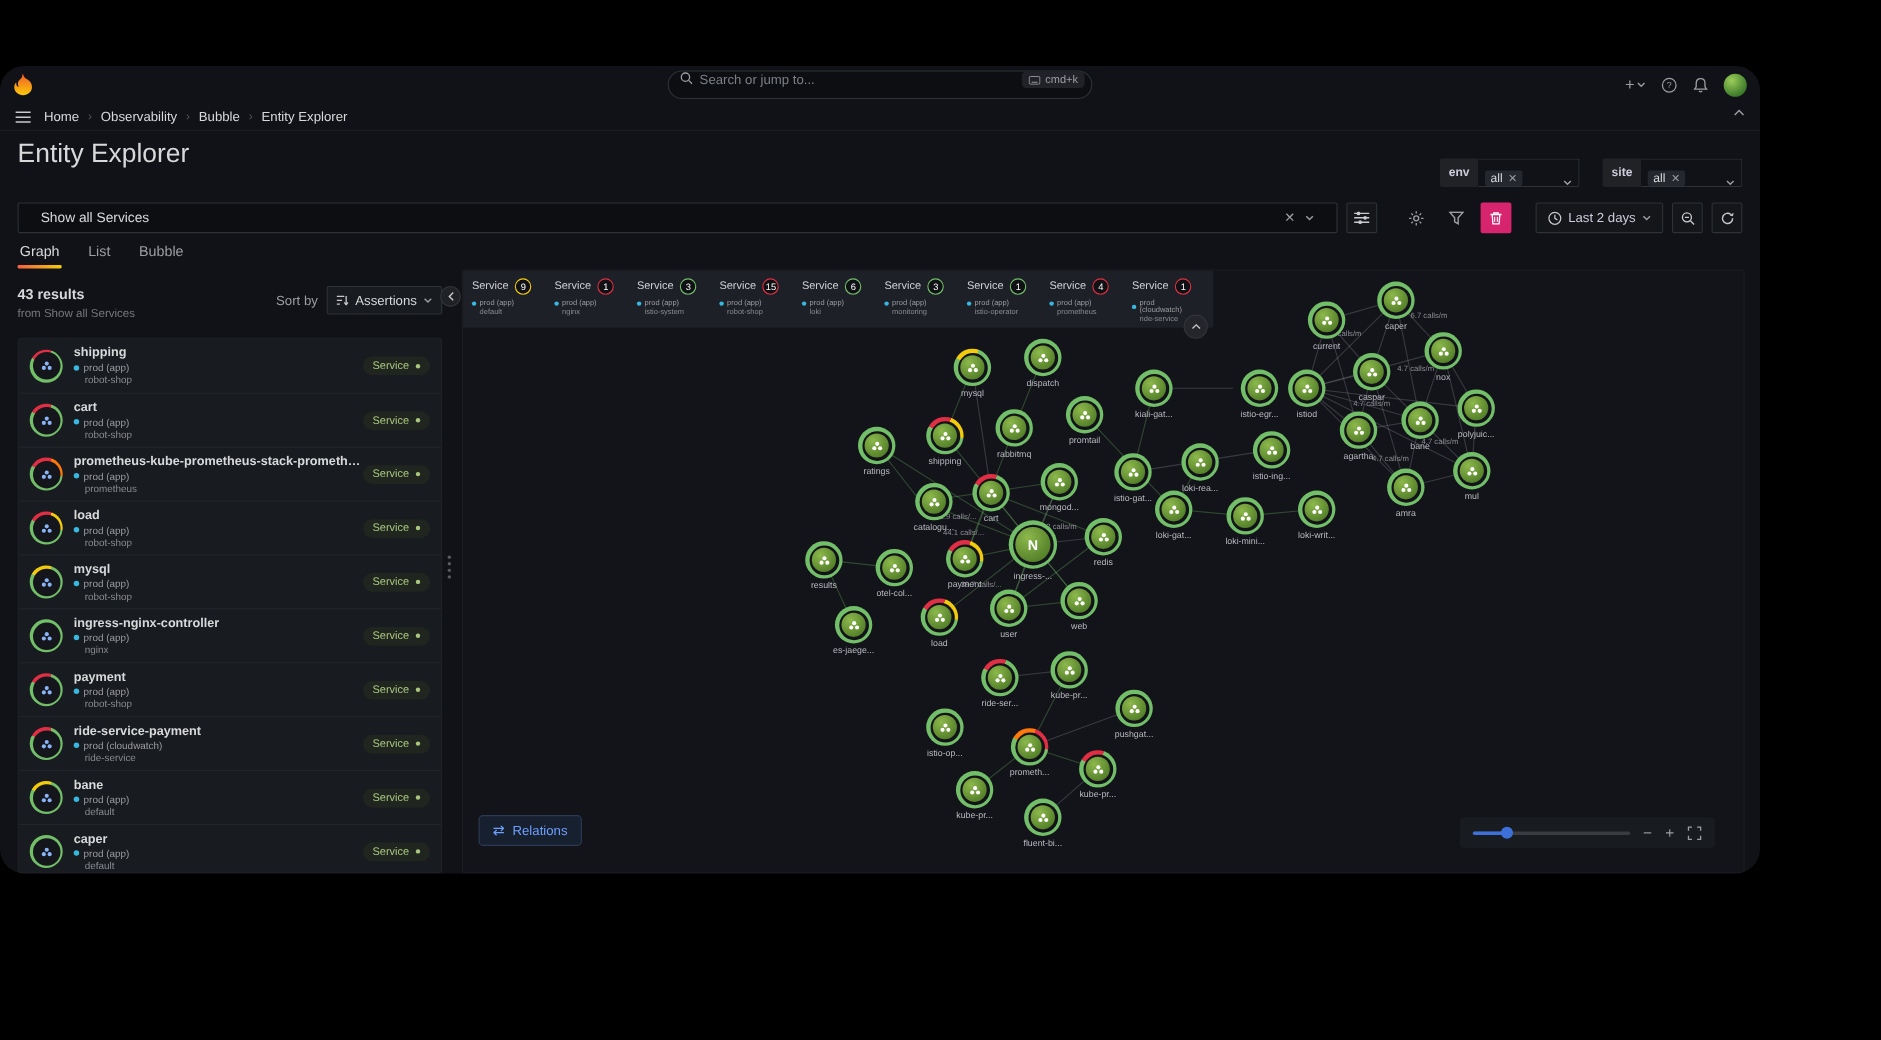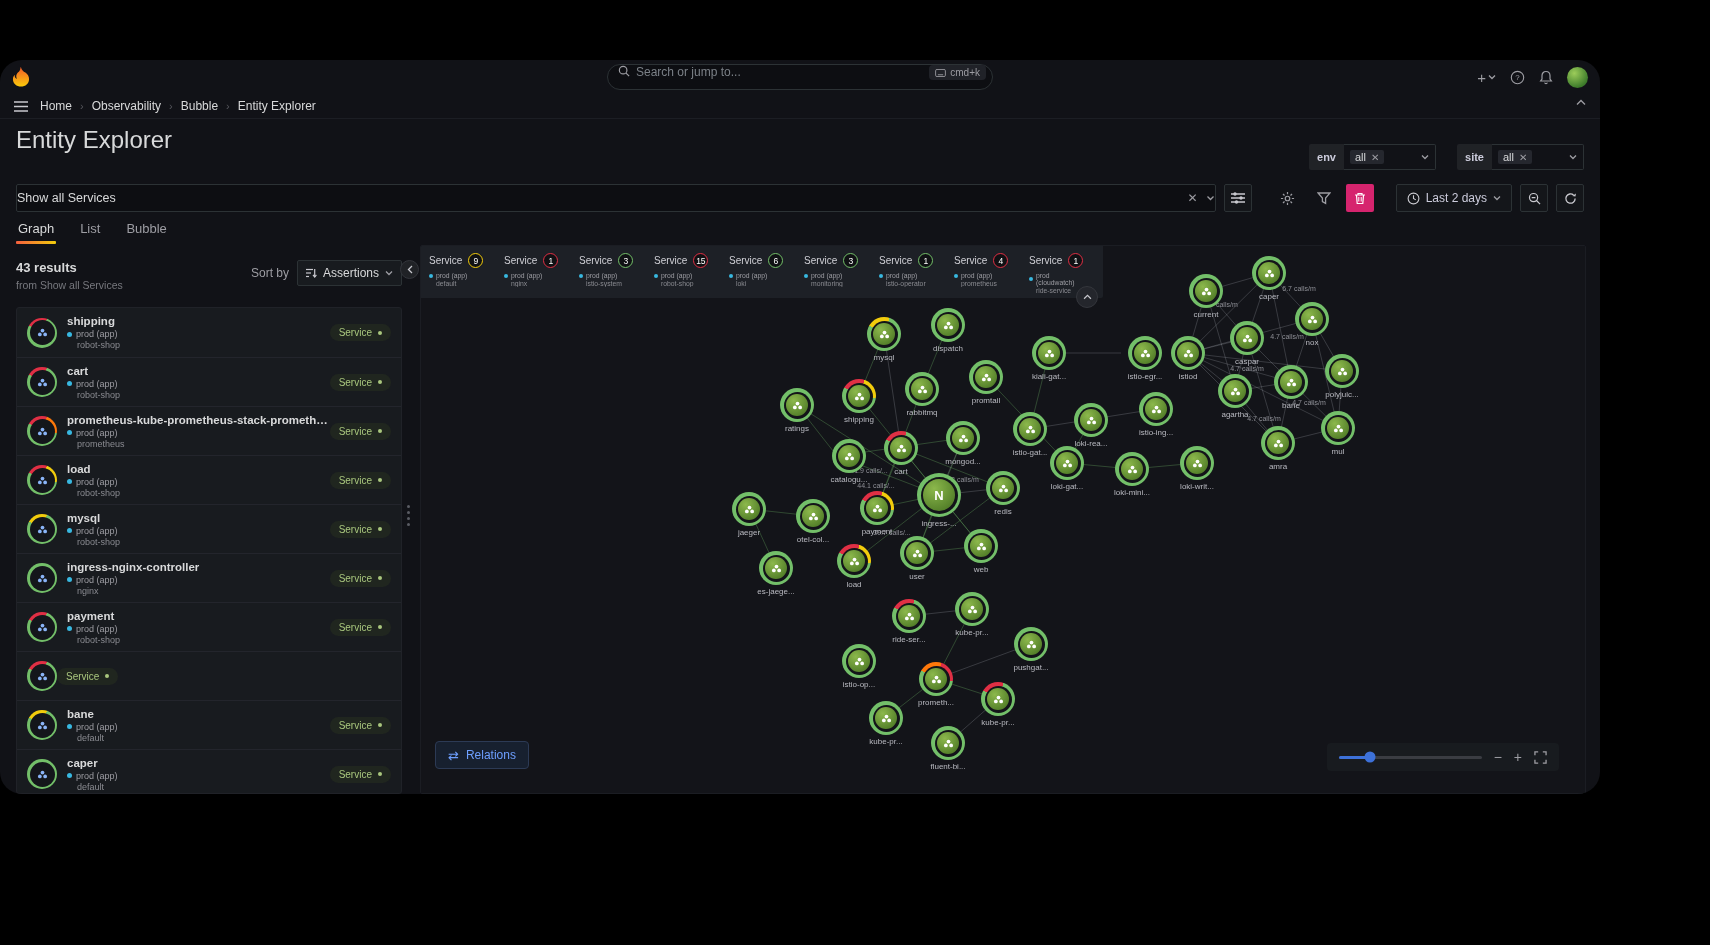--- a/index.html
+++ b/index.html
@@ -21,28 +21,28 @@
   .crumbbar{position:absolute;left:0;top:34px;right:0;height:25px;border-bottom:1px solid #1c1e24;display:flex;align-items:center;padding:0 14px;gap:12px}
   .bc-wrap{display:flex;align-items:center;gap:8px;font-size:12px}
   .bc-item{color:#d8d9da;cursor:pointer}
   .bc-sep{color:#55565c;font-size:11px}
   .crumb-right{position:absolute;right:14px;top:5px;color:#9d9da3}
 
   
   .page-title{position:absolute;left:16px;top:66px;font-size:24px;font-weight:500;color:#d8d9da}
   .var-group{position:absolute;top:84px;height:26px;display:flex;align-items:stretch;font-size:12px}
   .var-label{background:#202226;color:#ccccdc;display:flex;align-items:center;padding:0 8px;border-radius:2px 0 0 2px;font-weight:700;font-size:11px}
-  .var-select{background:#111217;border:1px solid #2c3235;border-left:none;border-radius:0 2px 2px 0;display:flex;align-items:center;gap:22px;padding:0 6px;min-width:92px}
+  .var-select{background:#111217;border:1px solid #2c3235;border-left:none;border-radius:0 2px 2px 0;display:flex;align-items:flex-end;gap:22px;padding:0 6px;min-width:92px}
   .var-chip{background:#25272e;border-radius:2px;padding:1px 5px;font-size:11px;color:#d8d9da;display:flex;align-items:center;gap:5px}
   .chip-x{color:#9d9da3;font-size:10px;cursor:pointer}
   .var-caret{margin-left:auto;color:#9d9da3}
 
   
   .toolbar{position:absolute;left:16px;right:16px;top:124px;height:28px;display:flex;align-items:center;gap:8px}
-  .big-input{flex:1;height:28px;background:#0d0e12;border:1px solid #2c3235;border-radius:2px;display:flex;align-items:center;padding:0 0;gap:8px}
+  .big-input{flex:1;height:28px;background:#0d0e12;border:1px solid #2c3235;border-radius:2px;display:flex;align-items:center;padding:0 20px;gap:8px}
   .big-input input{flex:1;background:transparent;border:none;outline:none;color:#d8d9da;font-size:12.5px;font-family:inherit}
   .tool-btn{height:28px;min-width:28px;display:flex;align-items:center;justify-content:center;gap:6px;border-radius:2px;color:#9d9da3;cursor:pointer}
   .bordered{border:1px solid #2c3235;background:#14161a}
   .trash-btn{background:#d6246e;color:#fff;border:none;width:28px}
   .time-btn{padding:0 10px;font-size:12px;color:#ccccdc}
 
   
   .tabs{position:absolute;left:16px;top:156px;display:flex;gap:22px}
   .tab{position:relative;font-size:13px;color:#9d9da3;padding:5px 2px 8px;cursor:pointer}
   .tab.active{color:#d8d9da}
@@ -446,20 +446,25 @@
       </div>
       <div class="svc-row">
         <span class="svc-ring" style="background:conic-gradient(from -60deg, #e02f44 0% 22%,#73bf69 22% 100%)">
           <span class="in">
             <svg width="11" height="11" viewBox="0 0 10 10">
               <circle cx="5" cy="3.2" r="1.7" fill="#8ab4f8"></circle>
               <circle cx="2.6" cy="6.8" r="1.7" fill="#8ab4f8"></circle>
               <circle cx="7.4" cy="6.8" r="1.7" fill="#8ab4f8"></circle>
             </svg>
           </span>
+        </span>
+        <span class="svc-info">
+          <div class="svc-name">ride-service-payment</div>
+          <div class="svc-sub"><span class="tdot"></span>prod (cloudwatch)</div>
+          <div class="svc-ns">ride-service</div>
         </span>
         <span class="svc-pill">Service<i class="pill-dot"></i></span>
       </div>
       <div class="svc-row">
         <span class="svc-ring" style="background:conic-gradient(from -60deg, #f2cc0c 0% 22%,#73bf69 22% 100%)">
           <span class="in">
             <svg width="11" height="11" viewBox="0 0 10 10">
               <circle cx="5" cy="3.2" r="1.7" fill="#8ab4f8"></circle>
               <circle cx="2.6" cy="6.8" r="1.7" fill="#8ab4f8"></circle>
               <circle cx="7.4" cy="6.8" r="1.7" fill="#8ab4f8"></circle>
@@ -941,21 +946,21 @@
           <div class="ngap" style="width:27px;height:27px">
             <div class="ncore" style="width:22px;height:22px">
               <svg width="11" height="11" viewBox="0 0 10 10">
                 <circle cx="5" cy="3.2" r="1.7" fill="#ffffff"></circle>
                 <circle cx="2.6" cy="6.8" r="1.7" fill="#ffffff"></circle>
                 <circle cx="7.4" cy="6.8" r="1.7" fill="#ffffff"></circle>
               </svg>
             </div>
           </div>
         </div>
-        <span class="nlabel">jaeger</span>
+        <span class="nlabel">results</span>
       </div>
       <div class="gnode" style="left: 375px; top: 253px; width: 34px; height: 34px;">
         <div class="nring" style="background:#73bf69">
           <div class="ngap" style="width:27px;height:27px">
             <div class="ncore" style="width:22px;height:22px">
               <svg width="11" height="11" viewBox="0 0 10 10">
                 <circle cx="5" cy="3.2" r="1.7" fill="#ffffff"></circle>
                 <circle cx="2.6" cy="6.8" r="1.7" fill="#ffffff"></circle>
                 <circle cx="7.4" cy="6.8" r="1.7" fill="#ffffff"></circle>
               </svg>

